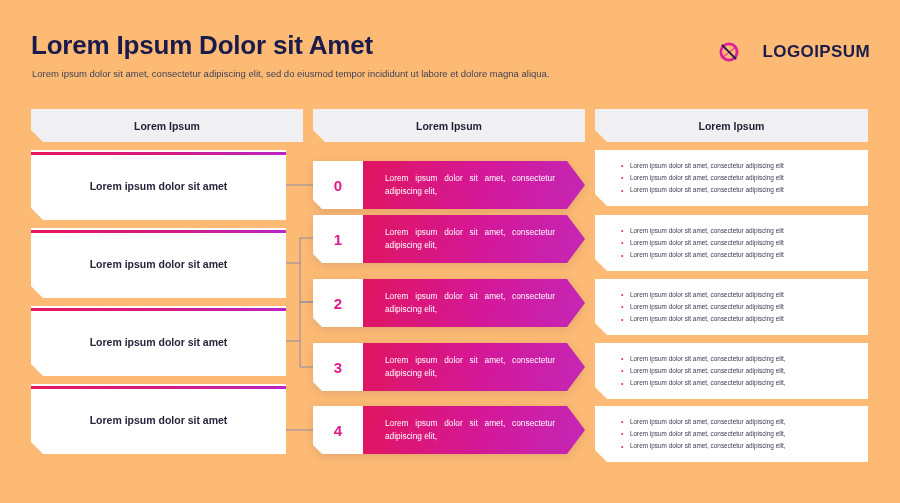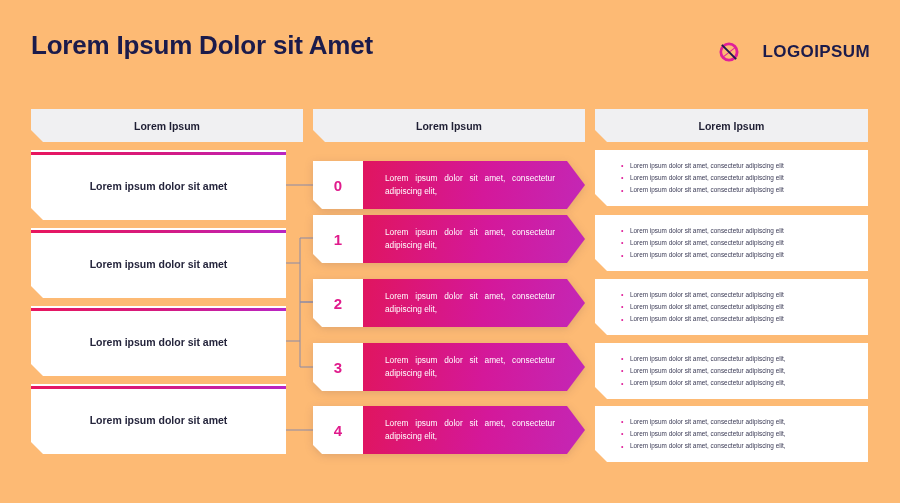--- a/index.html
+++ b/index.html
@@ -103,20 +103,21 @@
     content: "\2022"; position: absolute; left: 0; top: -0.5px;
     color: #e0209a; font-size: 7px;
   }
 </style>
 </head>
 <body>
 
 <div class="page">
 
   <div class="title">Lorem Ipsum Dolor sit Amet</div>
+  <div class="subtitle">Lorem ipsum dolor sit amet, consectetur adipiscing elit, sed do eiusmod tempor incididunt ut labore et dolore magna aliqua.</div>
 
   <div class="logo">
     <svg class="logo-mark" viewBox="0 0 24 24">
       <path d="M12 1.6A10.4 10.4 0 1 0 22.4 12 10.4 10.4 0 0 0 12 1.6Zm0 3.1a7.3 7.3 0 0 1 5.6 2.6L6.1 16.4A7.3 7.3 0 0 1 12 4.7Zm0 14.6a7.3 7.3 0 0 1-5.2-2.2L18.2 8.3A7.3 7.3 0 0 1 12 19.3Z" fill="#e0209a"></path>
       <path d="M4.2 4.2 19.8 19.8" stroke="#1b1b4b" stroke-width="2.1" fill="none"></path>
     </svg>
     <div class="logo-text">LOGOIPSUM</div>
   </div>
 
   <div class="head-row">

